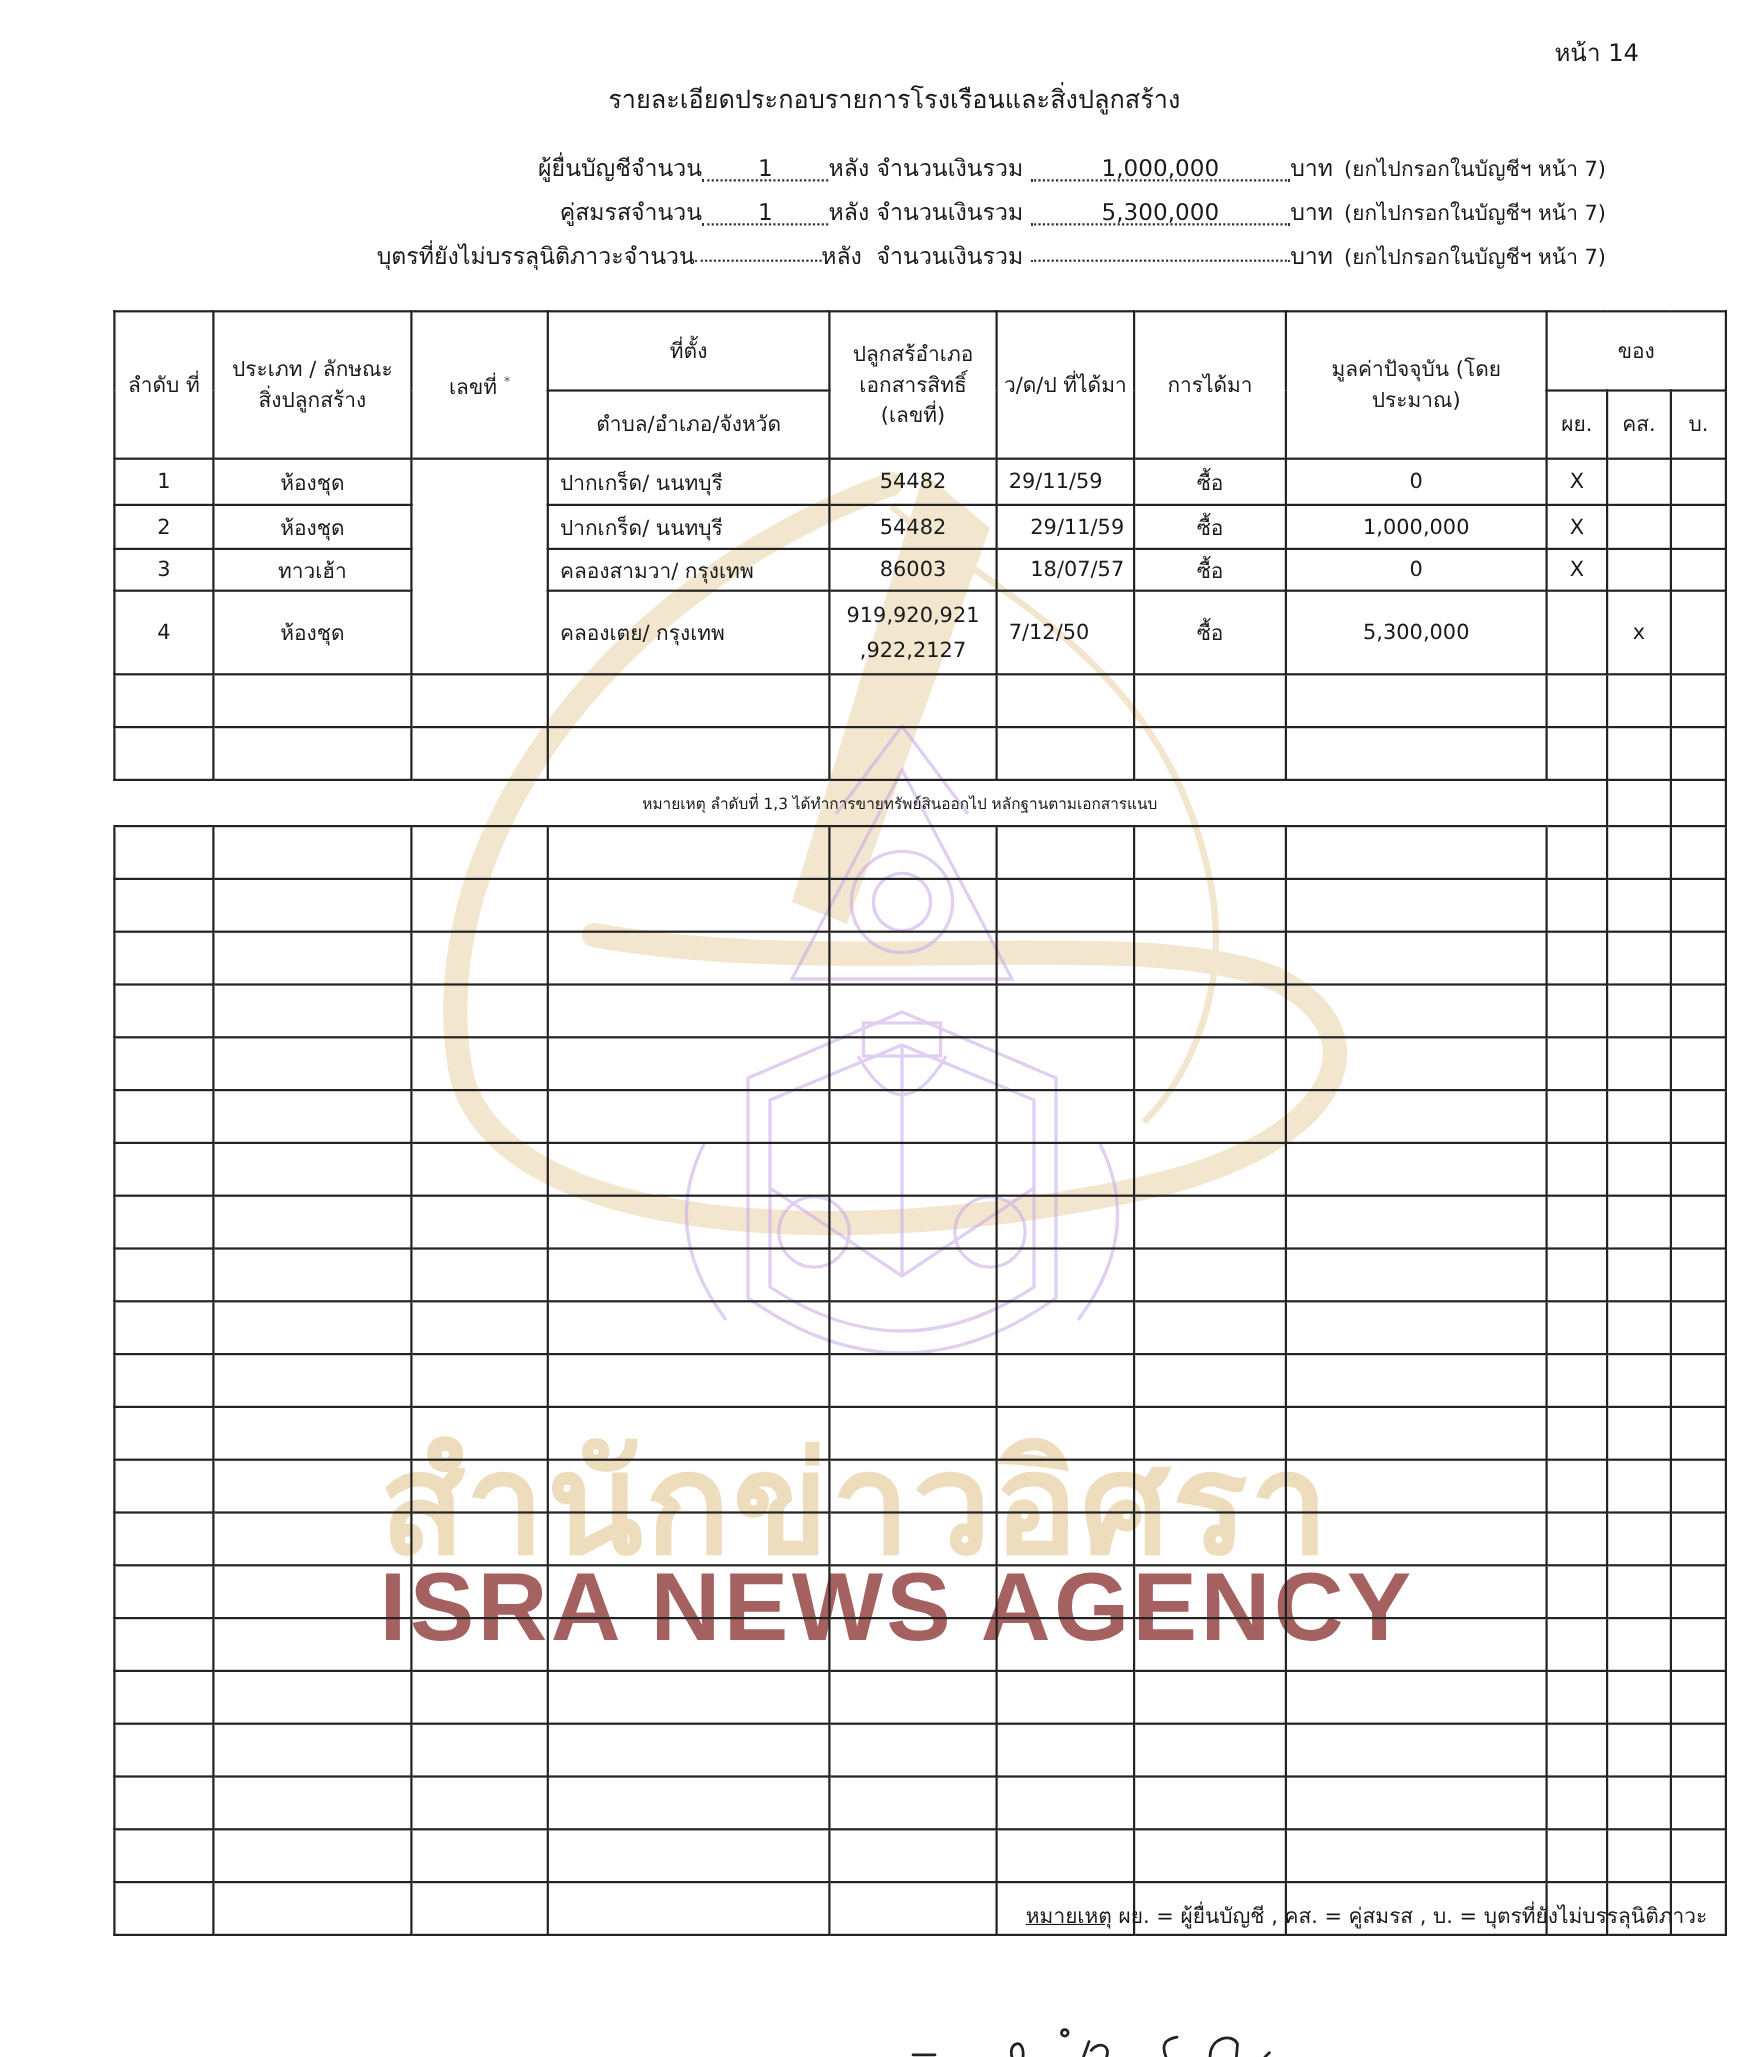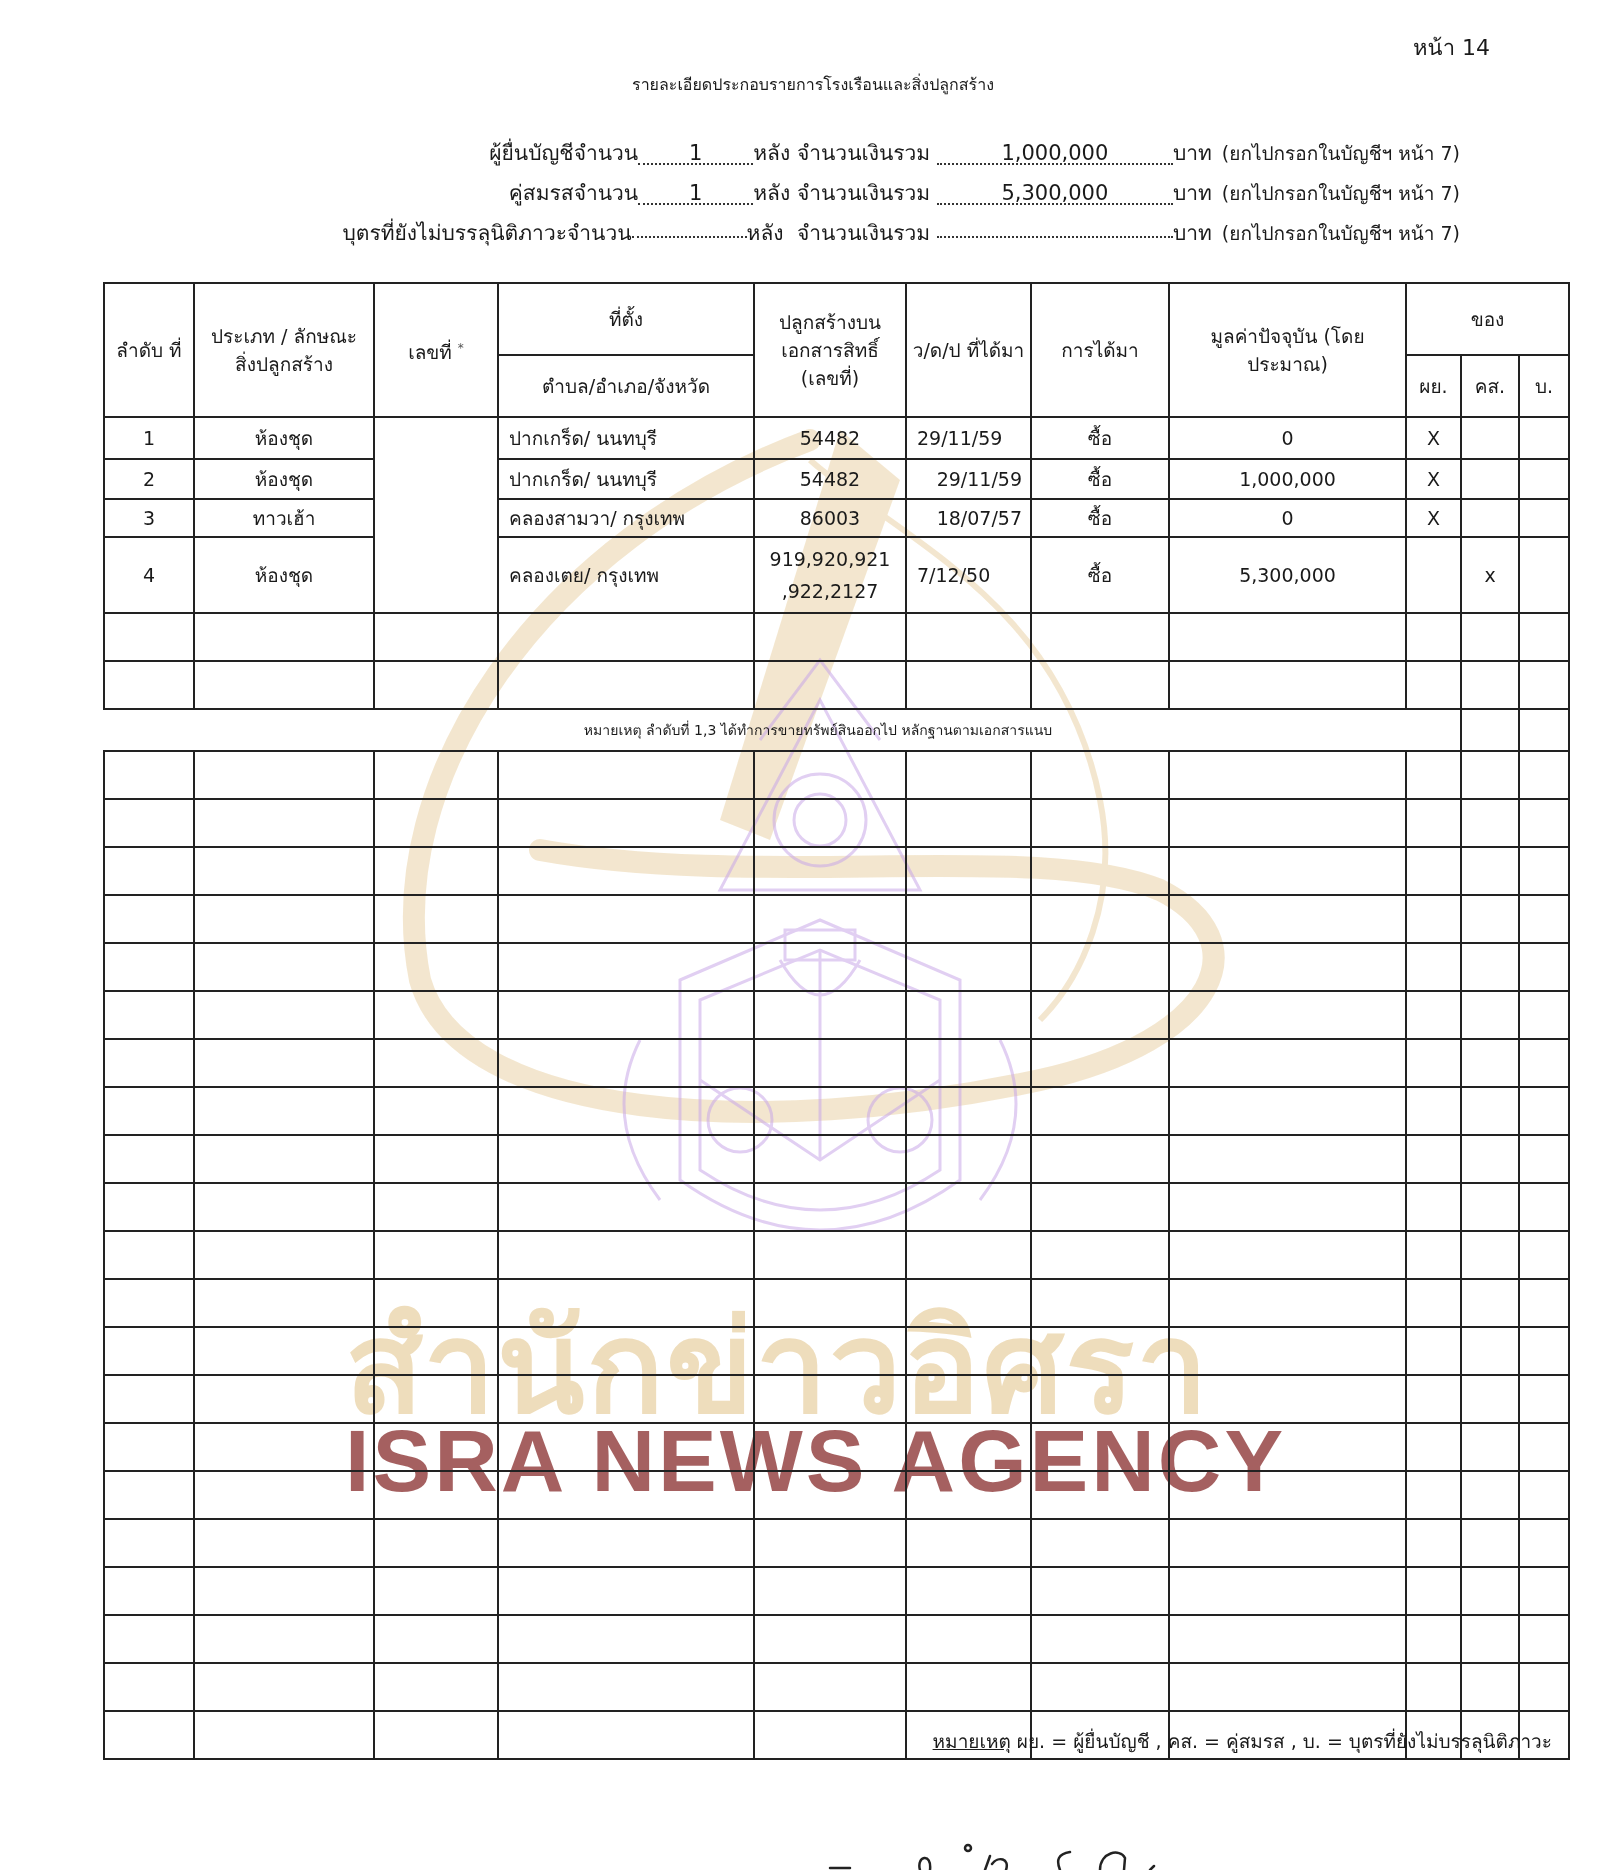--- a/index.html
+++ b/index.html
@@ -1,21 +1,21 @@
 <!DOCTYPE html>
 <html><head>
 <meta charset="utf-8">
 <style>
   html, body { margin: 0; padding: 0; background: #ffffff; }
   body {
     width: 1598px; height: 1870px; position: relative; overflow: hidden;
     font-family: "DejaVu Sans", sans-serif; color: #1a1a1a;
   }
   .page-number { position: absolute; top: 30px; right: 108px; font-size: 22px; }
-  .doc-title { position: absolute; top: 72px; left: 0; width: 100%; text-align: center; font-size: 16px; padding-left: 28px; box-sizing: border-box; }
+  .doc-title { position: absolute; top: 72px; left: 0; width: 100%; text-align: center; font-size: 23px; padding-left: 28px; box-sizing: border-box; }
   .summary { position: absolute; top: 136px; left: 0; width: 1460px; font-size: 21px; }
   .summary-row { display: flex; justify-content: flex-end; align-items: baseline; height: 40px; white-space: nowrap; }
   .summary-row .who { }
   .dots { display: inline-block; border-bottom: 2px dotted #333; text-align: center; position: relative; top: -2px; }
   .dots span { position: relative; top: 2px; }
   .dots.count { width: 115px; }
   .dots.amount { width: 236px; }
   .summary-row .carry { font-size: 19px; margin-left: 10px; }
 
   table.assets {
@@ -122,21 +122,21 @@
     <col style="width:55px">
       <col style="width:58px">
       <col style="width:50px">
   </colgroup>
   <thead>
     <tr style="height:72px">
       <th rowspan="2" class="wrap" style="white-space:normal">ลำดับ ที่</th>
       <th rowspan="2" style="white-space:normal">ประเภท / ลักษณะ สิ่งปลูกสร้าง</th>
       <th rowspan="2"><span>เลขที่</span> <span class="star">*</span></th>
       <th>ที่ตั้ง</th>
-      <th rowspan="2" style="white-space:normal">ปลูกสร้างบน เอกสารสิทธิ์ (เลขที่)</th>
+      <th rowspan="2" style="white-space:normal">ปลูกสร้อำเภอ เอกสารสิทธิ์ (เลขที่)</th>
       <th rowspan="2" style="white-space:normal">ว/ด/ป ที่ได้มา</th>
       <th rowspan="2">การได้มา</th>
       <th rowspan="2" style="white-space:normal">มูลค่าปัจจุบัน (โดยประมาณ)</th>
       <th colspan="3">ของ</th>
     </tr>
     <tr style="height:62px">
       <th>ตำบล/อำเภอ/จังหวัด</th>
       <th>ผย.</th>
       <th>คส.</th>
       <th>บ.</th>

